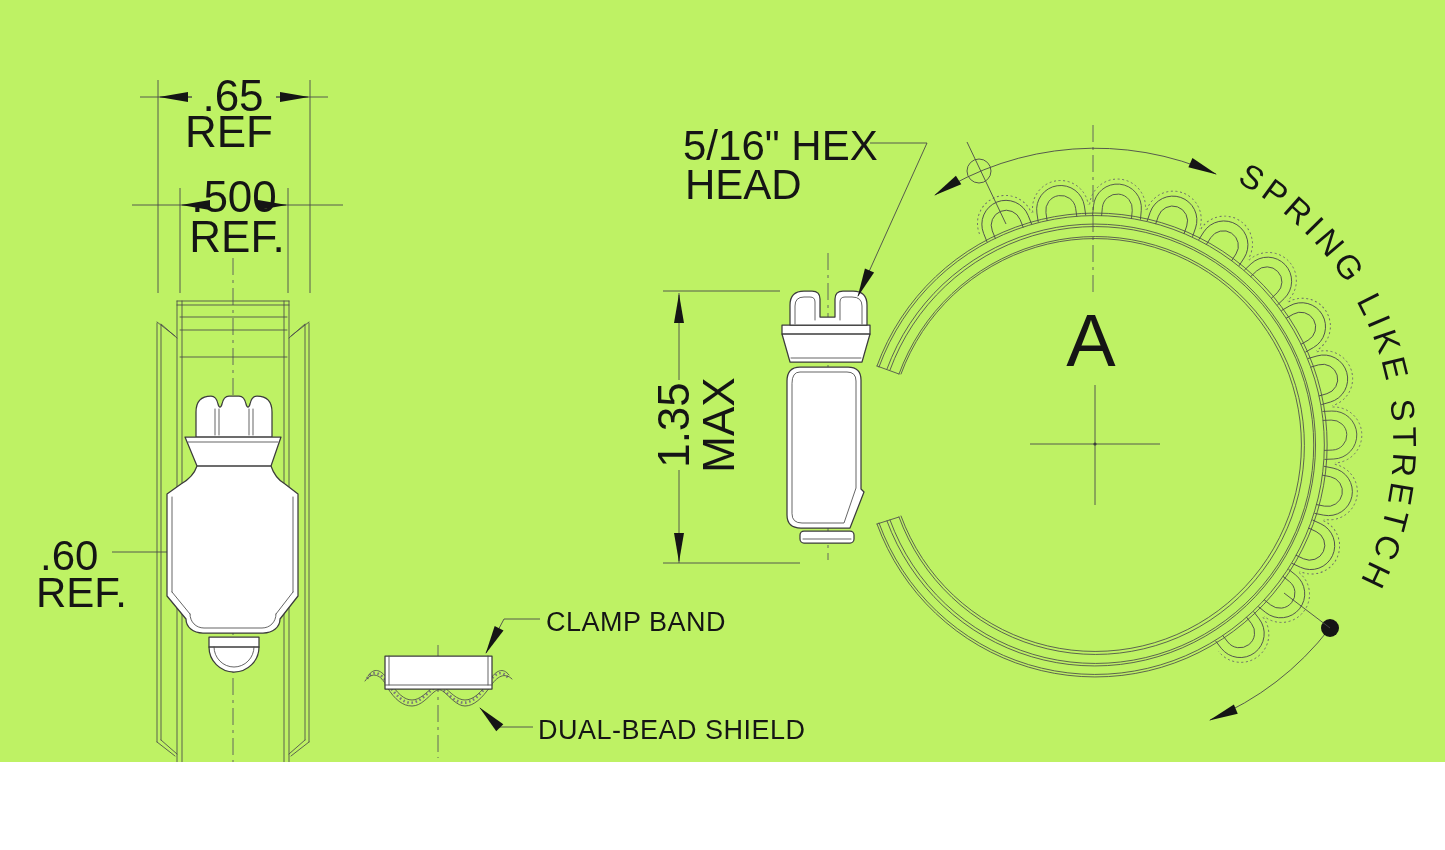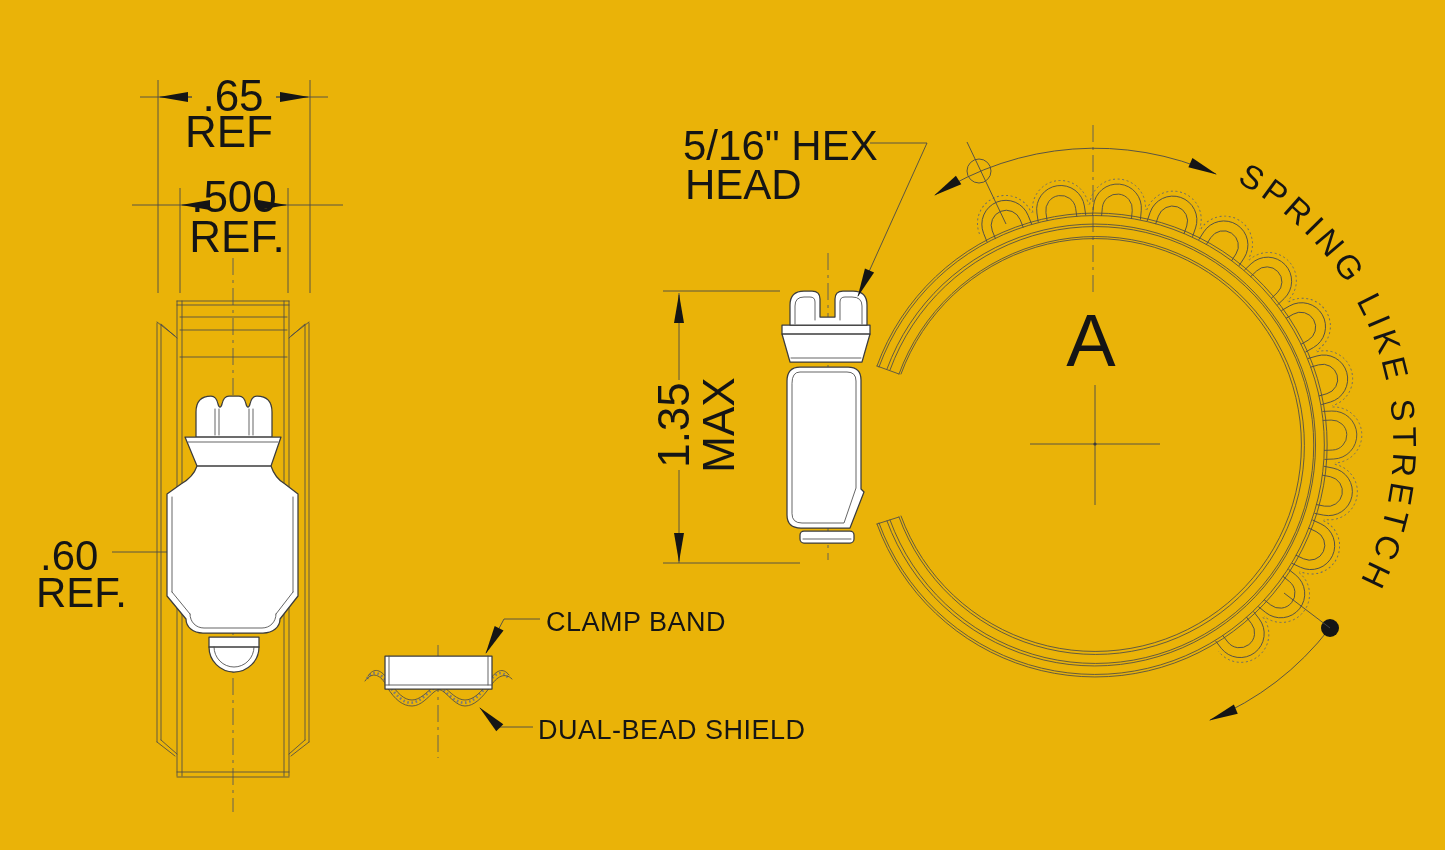--- a/index.html
+++ b/index.html
@@ -1,16 +1,16 @@
 <!DOCTYPE html>
 <html><head>
 <meta charset="utf-8">
 <style>
   html,body{margin:0;padding:0;background:#ffffff;}
-  #canvas{position:relative;width:1445px;height:850px;background:#eab308;overflow:hidden;
+  #canvas{position:relative;width:1445px;height:762px;background:#bef264;overflow:hidden;
           font-family:"Liberation Sans", sans-serif;}
   svg{display:block}
   .geo2{stroke:#4a4a4a;stroke-width:.85;fill:none;stroke-linecap:round;}
   .fillwhite{fill:#ffffff;stroke:#3c3c3c;stroke-width:1.25;stroke-linejoin:round;}
   .thin{stroke:#4a4a4a;stroke-width:.9;fill:none;}
   .cl{stroke:#5a5a5a;stroke-width:.9;fill:none;stroke-dasharray:17 5 3 5;}
   .knurl{stroke:#6a6a6a;stroke-width:.9;fill:none;stroke-dasharray:2 2.6;}
   .hatch{stroke:#7a7a7a;stroke-width:2.6;fill:none;stroke-dasharray:1.6 2.6;}
   .dimtxt{fill:#151515;font-size:42px;}
   .dimtxt-big{fill:#151515;font-size:44px;}

